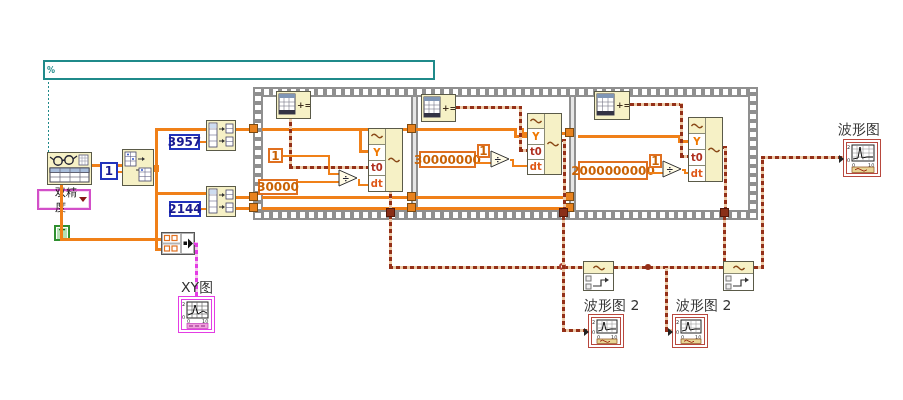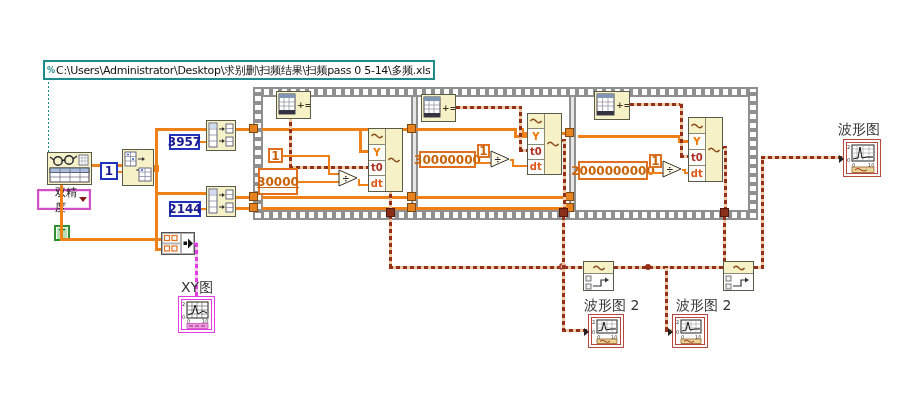--- a/index.html
+++ b/index.html
@@ -76,21 +76,20 @@
               font-size:9px;font-weight:bold;color:#0f6f0f;}
   .divide{position:absolute;}
 </style>
 </head>
 <body>
 
 <div id="diagram">
 
   <div id="path-box">
     <span class="pfx">%</span>
-    <span class="txt">C:\Users\Administrator\Desktop\求别删\扫频结果\扫频pass 0 5-14\多频.xls</span>
   </div>
   <div class="t-v" style="left:48px;top:80px;height:72px;"></div>
 
   <div class="icon-node" style="left:47px;top:152px;width:45px;height:33px;">
     <svg width="43" height="31" viewBox="0 0 43 31">
       <circle cx="10" cy="8" r="4.2" fill="none" stroke="#223" stroke-width="1.4"></circle>
       <circle cx="21" cy="7" r="4.2" fill="none" stroke="#223" stroke-width="1.4"></circle>
       <path d="M14,7.5 L17,7" stroke="#223" stroke-width="1.4" fill="none"></path>
       <path d="M6,7 L2,4 M25,6 L29,3" stroke="#223" stroke-width="1.2" fill="none"></path>
       <rect x="31" y="2" width="9" height="10" fill="#fff" stroke="#557" stroke-width="0.8"></rect>
@@ -260,21 +259,21 @@
       <rect x="2" y="18" width="16" height="4" fill="#334"></rect>
       <text x="20" y="16" font-size="9" font-weight="bold" fill="#403020">+=</text>
     </svg>
   </div>
   <div class="d-v" style="left:289px;top:119px;height:49px;"></div>
   <div class="d-h" style="left:289px;top:166px;width:79px;"></div>
 
   <div class="const c-orange" style="left:268px;top:148px;width:15px;height:15px;">
     <span>1</span>
   </div>
-  <div class="const c-orange" style="left:258px;top:168px;width:40px;height:27px;text-decoration:underline;">
+  <div class="const c-orange" style="left:258px;top:179px;width:40px;height:16px;">
     <span>30000</span>
   </div>
   <div class="w-h thin" style="left:283px;top:155px;width:47px;"></div>
   <div class="w-v thin" style="left:328px;top:155px;height:19px;"></div>
   <div class="w-h thin" style="left:328px;top:173px;width:11px;"></div>
   <div class="w-h thin" style="left:298px;top:181px;width:41px;"></div>
   <div class="w-v thin" style="left:358px;top:179px;height:7px;"></div>
   <div class="w-h thin" style="left:358px;top:184px;width:10px;"></div>
   <div class="w-v" style="left:359px;top:128px;height:24px;"></div>
   <div class="w-h" style="left:359px;top:150px;width:9px;"></div>

